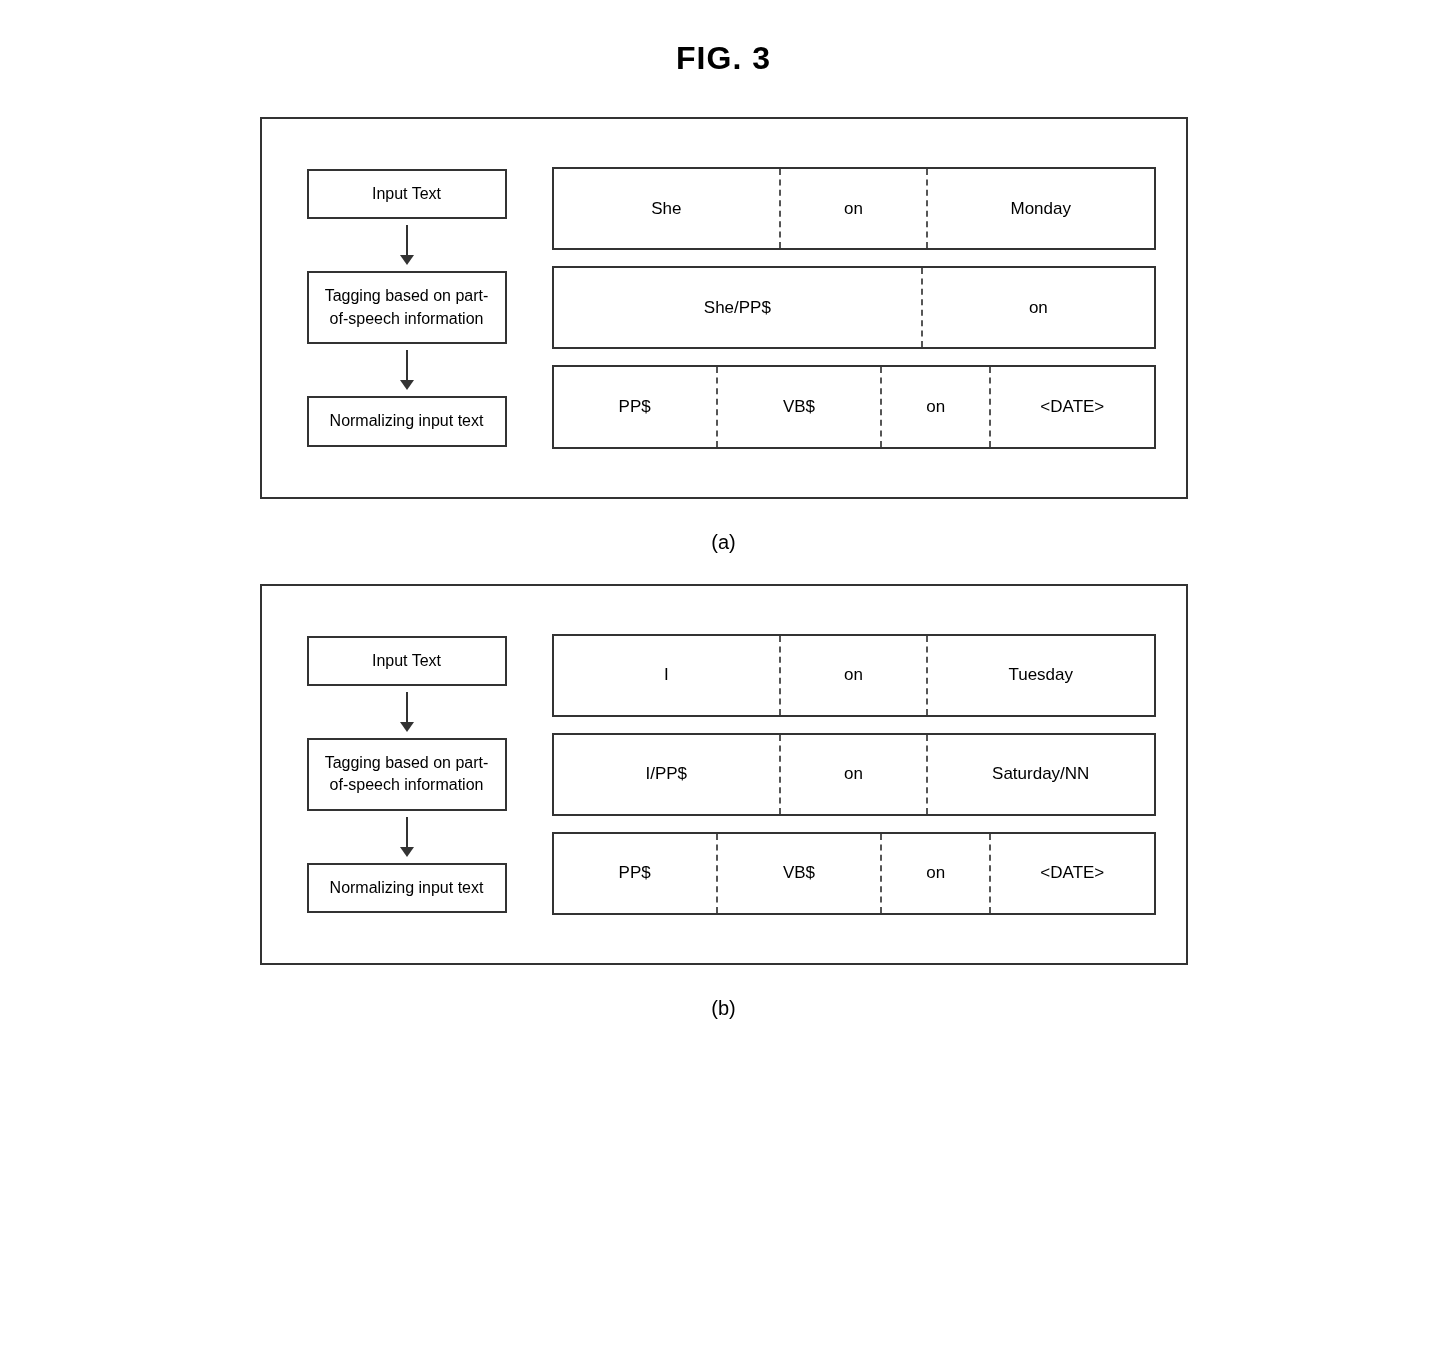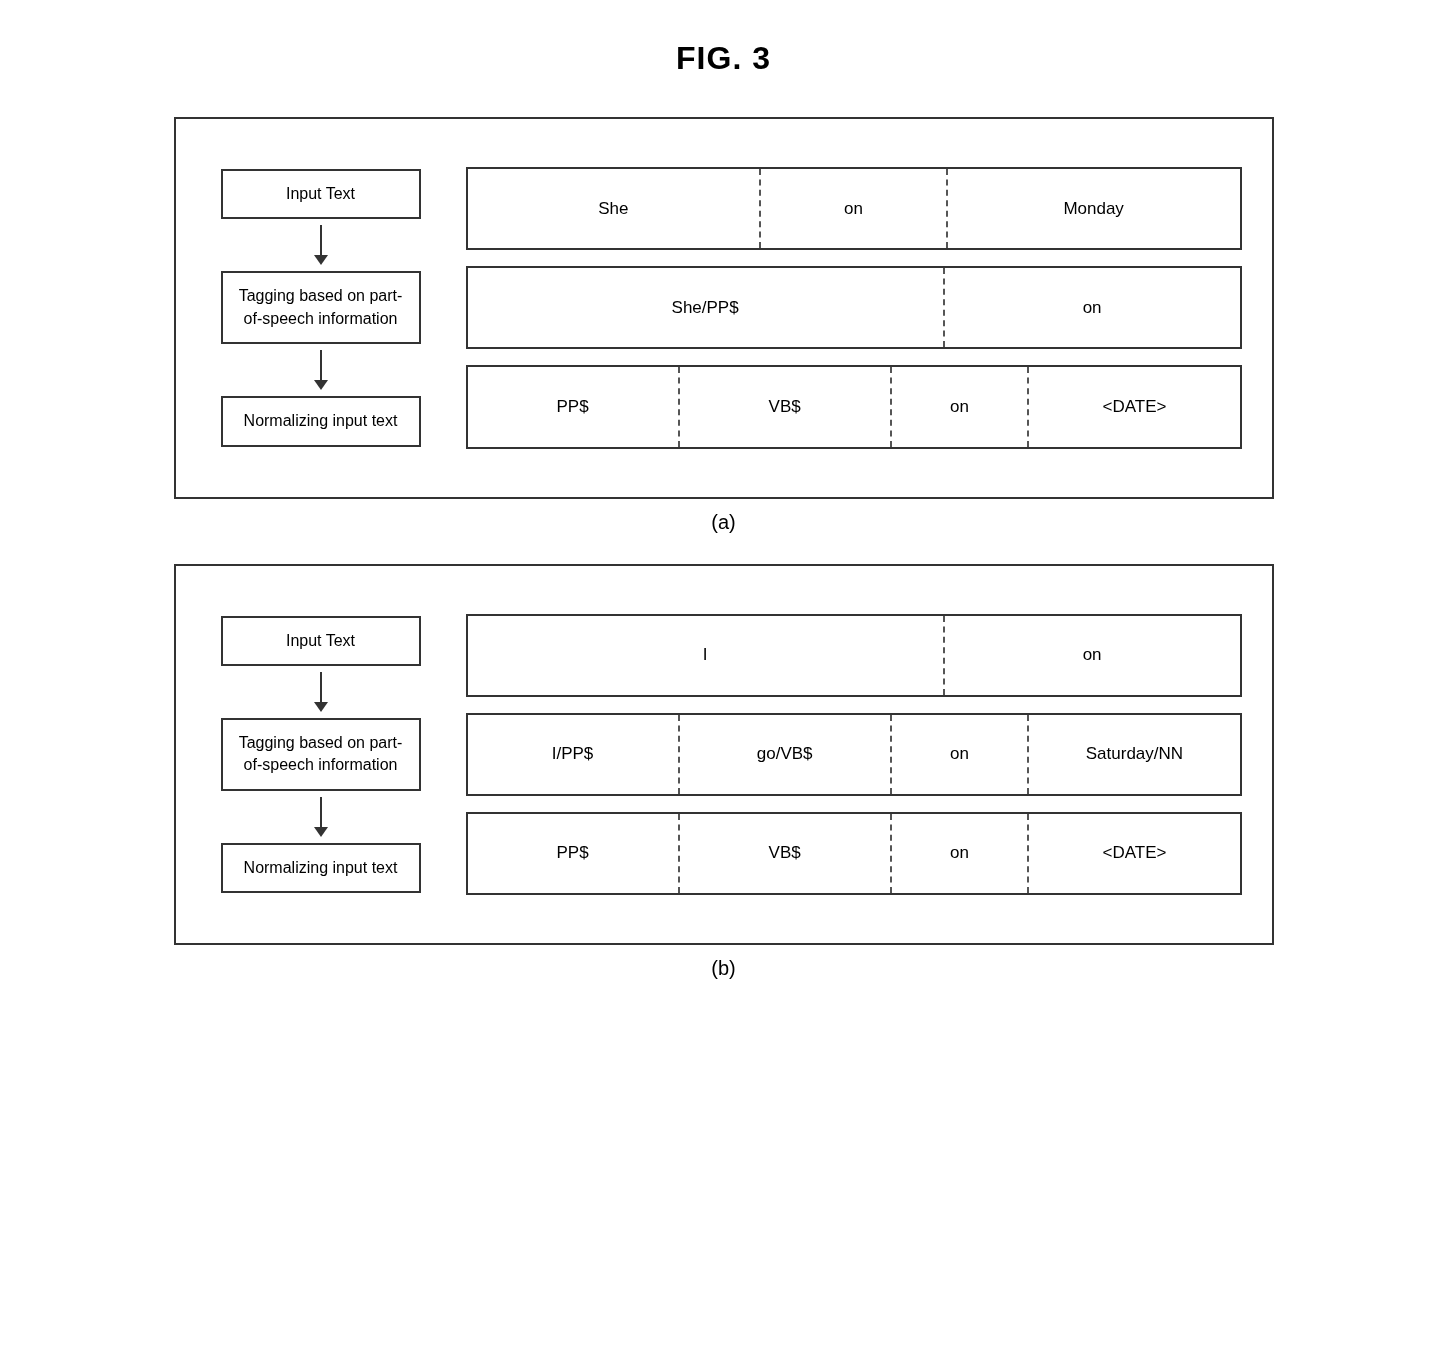--- a/index.html
+++ b/index.html
@@ -16,23 +16,24 @@
 
     .page-title {
       font-size: 32px;
       font-weight: bold;
       margin-bottom: 40px;
       letter-spacing: 1px;
       text-align: right;
     }
 
     .diagram-container {
-      width: 1100px;
+      width: 928px;
       border: 2px solid #333;
       padding: 40px 30px;
+      margin-bottom: 20px;
       background: #fff;
     }
 
     .diagram-inner {
       display: flex;
       flex-direction: row;
       align-items: stretch;
       gap: 30px;
     }
 
@@ -194,25 +195,25 @@
         </div>
         <div class="process-box">Normalizing input text</div>
       </div>
     </div>
 
     <div class="right-column">
 
       <div class="token-row">
         <div class="token-cell">I</div>
         <div class="token-cell narrow">on</div>
+        <div class="token-cell">Tuesday</div>
       </div>
 
       <div class="token-row">
         <div class="token-cell">I/PP$</div>
-        <div class="token-cell">go/VB$</div>
         <div class="token-cell narrow">on</div>
         <div class="token-cell">Saturday/NN</div>
       </div>
 
       <div class="token-row">
         <div class="token-cell">PP$</div>
         <div class="token-cell">VB$</div>
         <div class="token-cell narrow">on</div>
         <div class="token-cell">&lt;DATE&gt;</div>
       </div>

